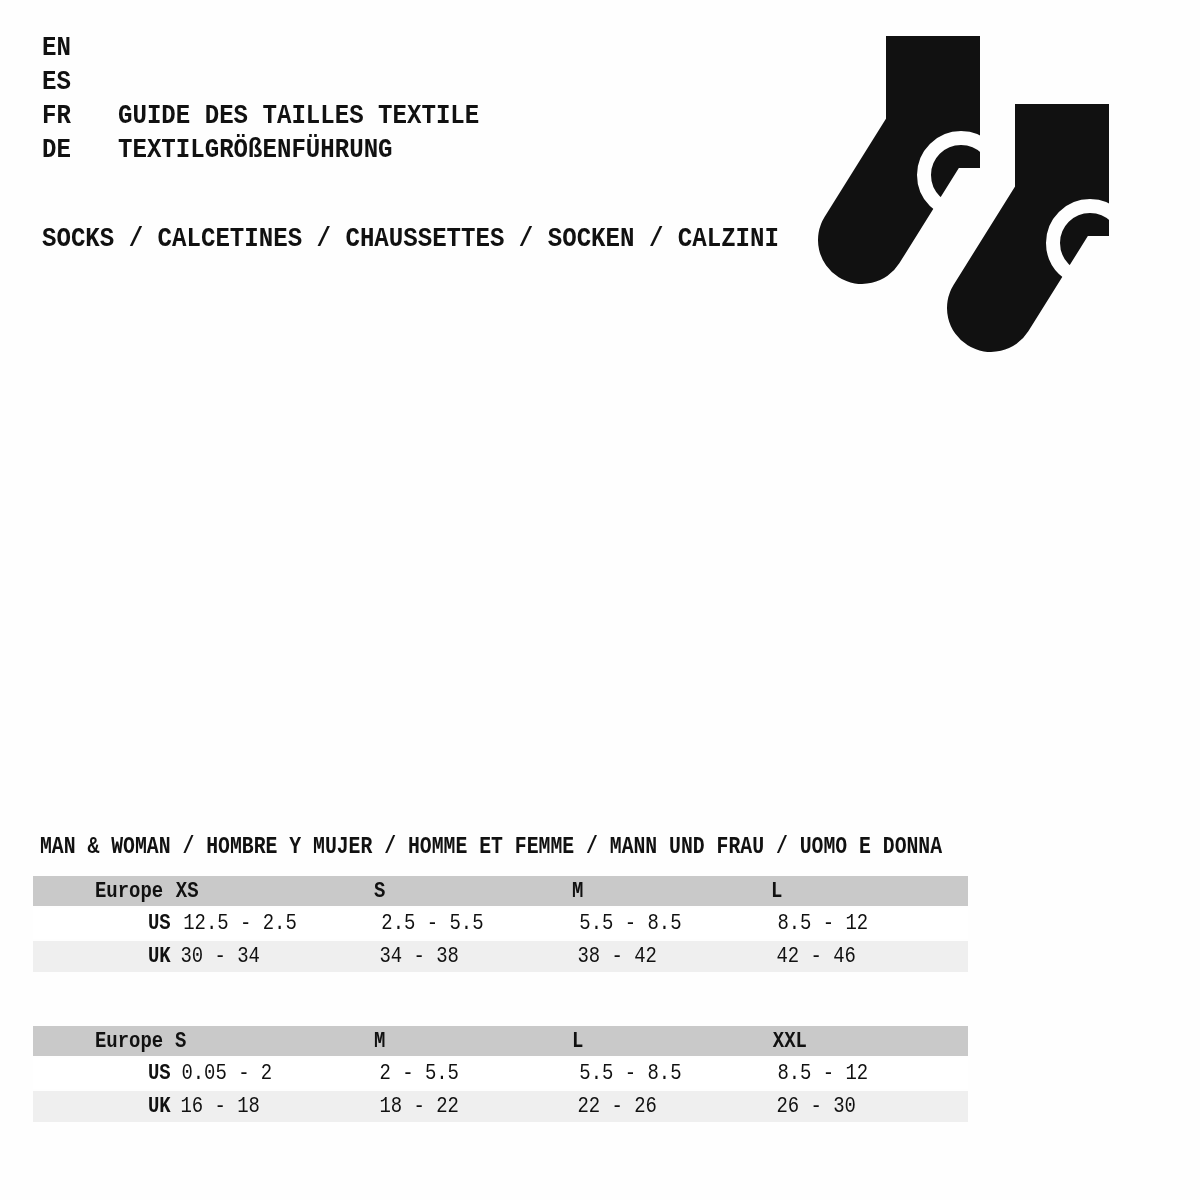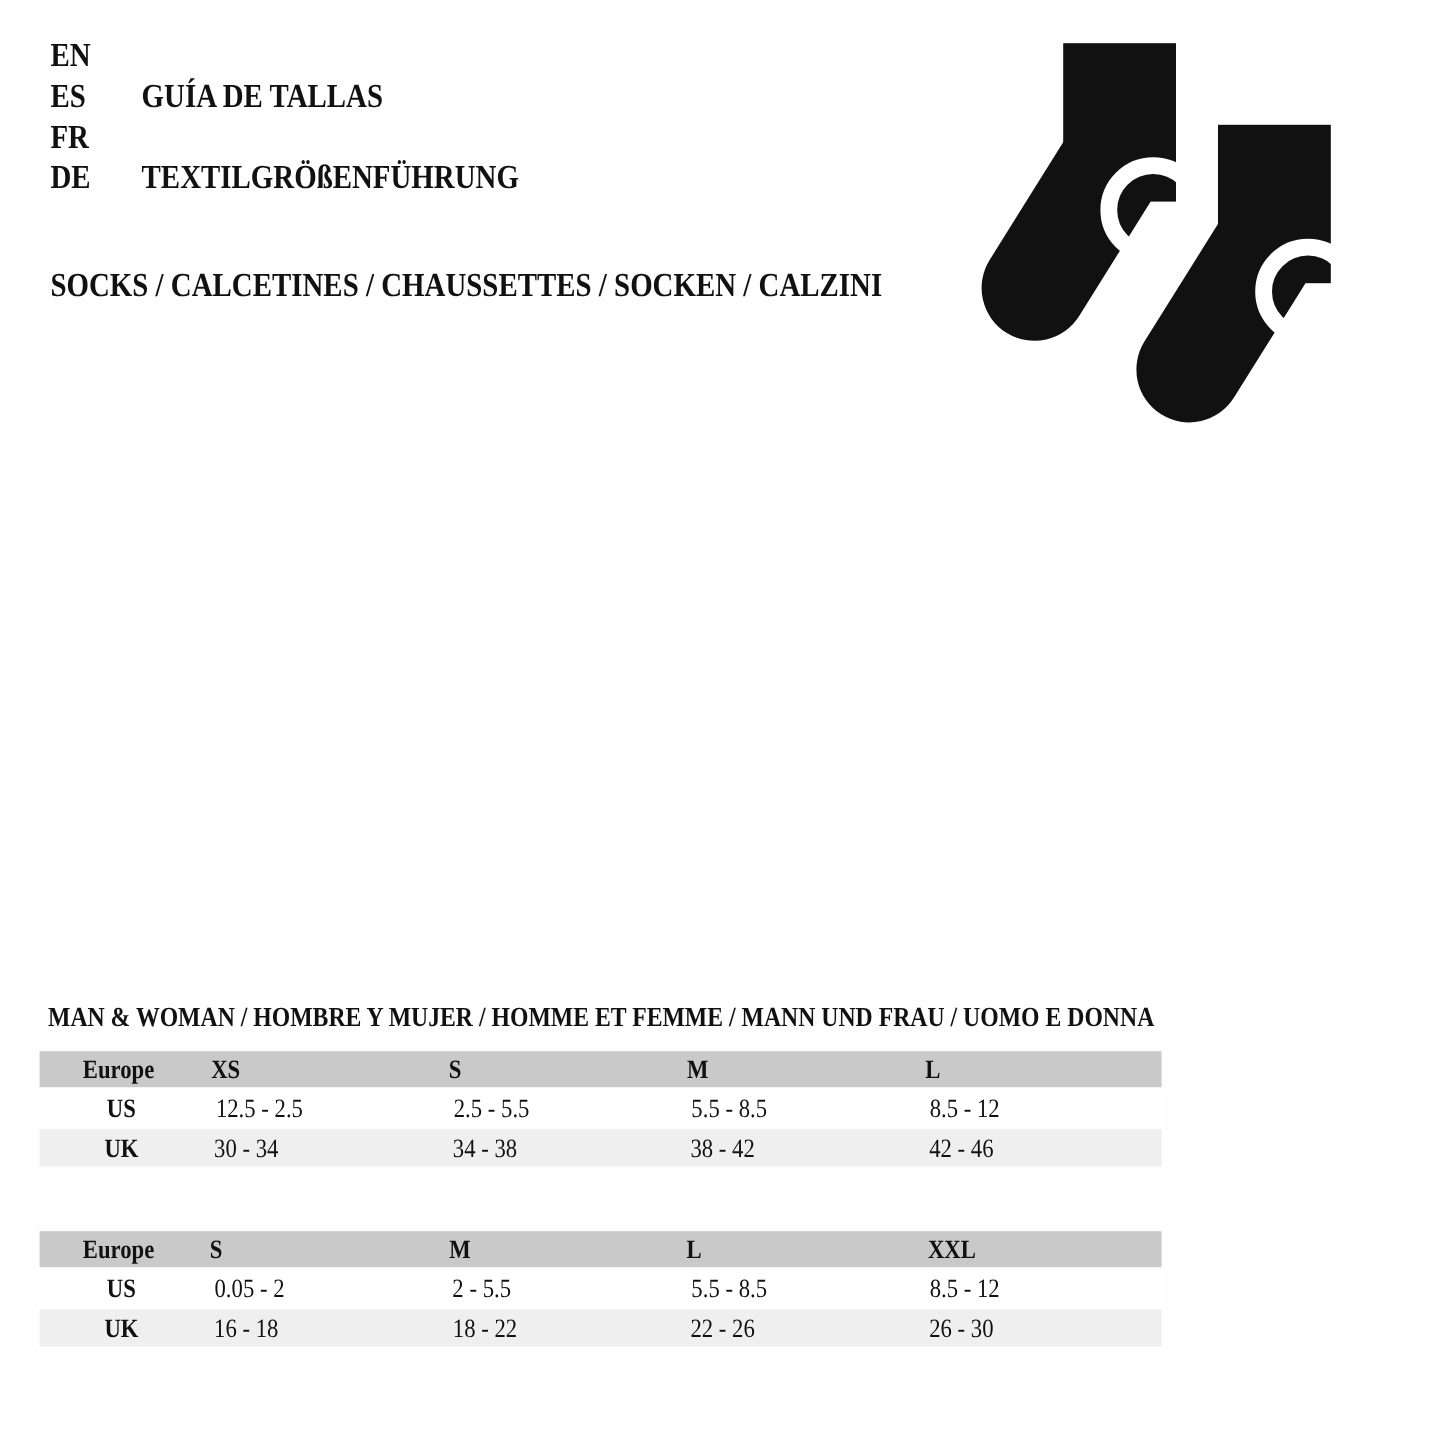--- a/index.html
+++ b/index.html
@@ -2,21 +2,21 @@
 <html style="--page-bg: #fefefe; --ink: #111111; --header-row-bg: #c9c9c9; --alt-row-bg: #efefef; --row-bg: #ffffff;"><head>
 <meta charset="utf-8">
 <style>
   html, body { margin: 0; padding: 0; }
   .page {
     position: relative;
     width: 1200px;
     height: 1200px;
     background: var(--page-bg, #fefefe);
     color: var(--ink, #111111);
-    font-family: Liberation Serif, serif;
+    font-family: Liberation Mono, monospace;
     overflow: hidden;
   }
   
   .cond {
     display: inline-block;
     transform: scaleX(0.86);
     transform-origin: 0 50%;
     white-space: nowrap;
   }
   .center > .cond { transform-origin: 50% 50%; }
@@ -65,40 +65,40 @@
     font-size: 22px;
   }
   .row.head { background: var(--header-row-bg, #c9c9c9); height: 30px; font-weight: bold; }
   .row.alt  { background: var(--alt-row-bg, #efefef); }
   .cell { flex: 1 1 0; font-weight: normal; }
   .cell.c0 {
     flex: 0 0 141px;
     width: 141px;
     box-sizing: border-box;
     padding-left: 0;
-    text-align: center;
+    text-align: right;
     font-weight: bold;
   }
   .row.head .cell { font-weight: bold; }
 </style>
 </head>
 <body>
 
 <div class="page">
 
   <div class="lang-block">
     <div class="lang-row">
       <span class="lang-code"><span class="cond">EN</span></span>
     </div>
     <div class="lang-row">
       <span class="lang-code"><span class="cond">ES</span></span>
-      <span class="lang-label"><span class="cond">GUÍA DE TALLAS</span></span>
     </div>
     <div class="lang-row">
       <span class="lang-code"><span class="cond">FR</span></span>
+      <span class="lang-label"><span class="cond">GUIDE DES TAILLES TEXTILE</span></span>
     </div>
     <div class="lang-row">
       <span class="lang-code"><span class="cond">DE</span></span>
       <span class="lang-label"><span class="cond">TEXTILGRÖßENFÜHRUNG</span></span>
     </div>
   </div>
 
   <div class="product-line">
     <span class="cond">SOCKS / CALCETINES / CHAUSSETTES / SOCKEN / CALZINI</span>
   </div>

